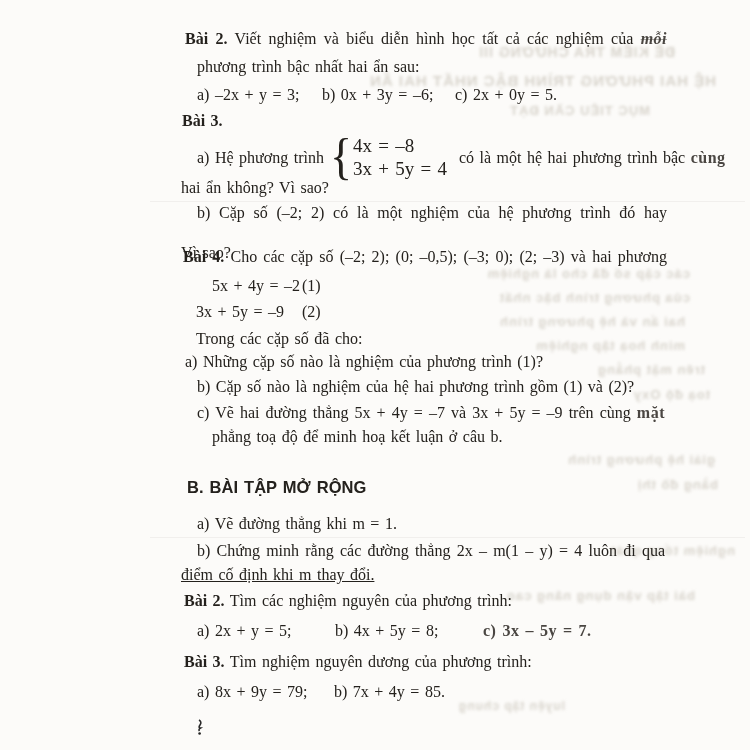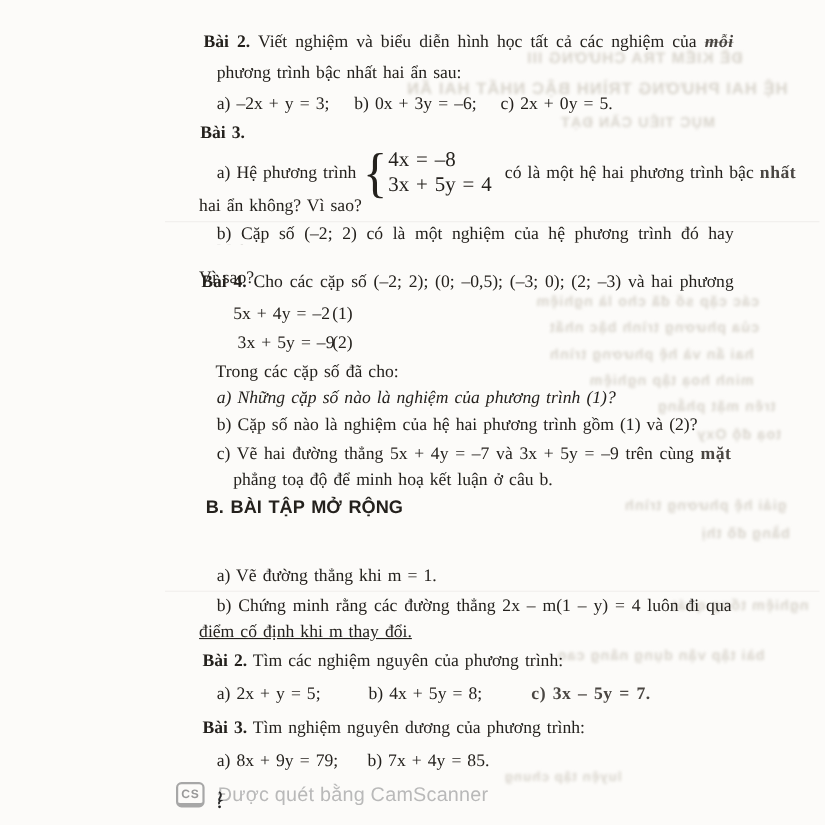--- a/index.html
+++ b/index.html
@@ -122,49 +122,49 @@
   <div class="ln b" style="left:182px;top:112px;">Bài 3.</div>
   <div id="sys-row" class="ln">
     <span>a) Hệ phương trình</span>
     <span class="brace">{</span>
     <span class="stack">
       <div>4x = –8</div>
       <div>3x + 5y = 4</div>
     </span>
     <span class="suffix">
       <span>có là một hệ hai phương trình bậc</span>
-      <span class="smudge">nhất</span>
+      <span class="smudge">cùng</span>
     </span>
   </div>
   <div class="ln" style="left:181px;top:179px;">hai ẩn không? Vì sao?</div>
   <div class="ln jline" style="left:197px;top:204px;width:470px;">
     <span>b) Cặp số (–2; 2) có là một nghiệm của hệ phương trình đó hay</span>
     <span class="smudge">không?</span>
   </div>
   <div class="ln" style="left:181px;top:244px;">Vì sao?</div>
 
   <div class="ln jline" style="left:183px;top:248px;width:484px;">
     <span class="b">Bài 4.</span>
     <span>Cho các cặp số (–2; 2); (0; –0,5); (–3; 0); (2; –3) và hai phương</span>
     <span class="smudge">trình:</span>
   </div>
   <div class="ln" style="left:212px;top:277px;">5x + 4y = –2</div>
   <div class="ln eqnum" style="left:302px;top:277px;">(1)</div>
-  <div class="ln" style="left:216px;top:303px;">3x + 5y = –9</div>
+  <div class="ln" style="left:196px;top:303px;">3x + 5y = –9</div>
   <div class="ln eqnum" style="left:302px;top:303px;">(2)</div>
   <div class="ln" style="left:196px;top:330px;">Trong các cặp số đã cho:</div>
-  <div class="ln" style="left:197px;top:353px;font-style:italic;">a) Những cặp số nào là nghiệm của phương trình (1)?</div>
+  <div class="ln" style="left:185px;top:353px;">a) Những cặp số nào là nghiệm của phương trình (1)?</div>
   <div class="ln" style="left:197px;top:378px;">b) Cặp số nào là nghiệm của hệ hai phương trình gồm (1) và (2)?</div>
   <div class="ln jline" style="left:197px;top:404px;width:468px;">
     <span>c) Vẽ hai đường thẳng 5x + 4y = –7 và 3x + 5y = –9 trên cùng</span>
     <span class="smudge">mặt</span>
   </div>
   <div class="ln" style="left:212px;top:428px;">phẳng toạ độ để minh hoạ kết luận ở câu b.</div>
 
-  <div class="ln b" style="left:187px;top:453px;font-family:'Liberation Sans',sans-serif;font-size:16.5px;">B. BÀI TẬP MỞ RỘNG</div>
+  <div class="ln b" style="left:187px;top:479px;font-family:'Liberation Sans',sans-serif;font-size:16.5px;">B. BÀI TẬP MỞ RỘNG</div>
 
   <div class="ln" style="left:197px;top:515px;">a) Vẽ đường thẳng khi m = 1.</div>
   <div class="ln jline" style="left:197px;top:542px;width:468px;">
     <span>b) Chứng minh rằng các đường thẳng 2x – m(1 – y) = 4 luôn đi qua</span>
     <span class="smudge">một</span>
   </div>
   <div class="ln" style="left:181px;top:566px;text-decoration:underline;">điểm cố định khi m thay đổi.</div>
 
   <div class="ln" style="left:184px;top:592px;text-align:right;">
     <span class="b">Bài 2.</span>
@@ -174,22 +174,18 @@
   <div class="ln" style="left:335px;top:622px;">b) 4x + 5y = 8;</div>
   <div class="ln smudge" style="left:483px;top:622px;filter:blur(0.4px);text-align:center;">c) 3x – 5y = 7.</div>
 
   <div class="ln" style="left:184px;top:653px;">
     <span class="b">Bài 3.</span>
     <span>Tìm nghiệm nguyên dương của phương trình:</span>
   </div>
   <div class="ln" style="left:197px;top:683px;">a) 8x + 9y = 79;</div>
   <div class="ln" style="left:334px;top:683px;">b) 7x + 4y = 85.</div>
 
-  <div id="watermark">
-    <div id="cs-badge">CS</div>
-    <div id="wm-text">Được quét bằng CamScanner</div>
-  </div>
   <svg id="ink-mark" viewBox="0 0 8 17">
     <path d="M3 1 C5 2 5.5 4 4 6 C2.5 8 3 9 4.5 9 C3 10 2.5 11 3.5 12" stroke="#2a2a2a" stroke-width="1.6" fill="none"></path>
     <circle cx="3.6" cy="14.5" r="1.3" fill="#222"></circle>
   </svg>
 
 </div>
 
 </body></html>

